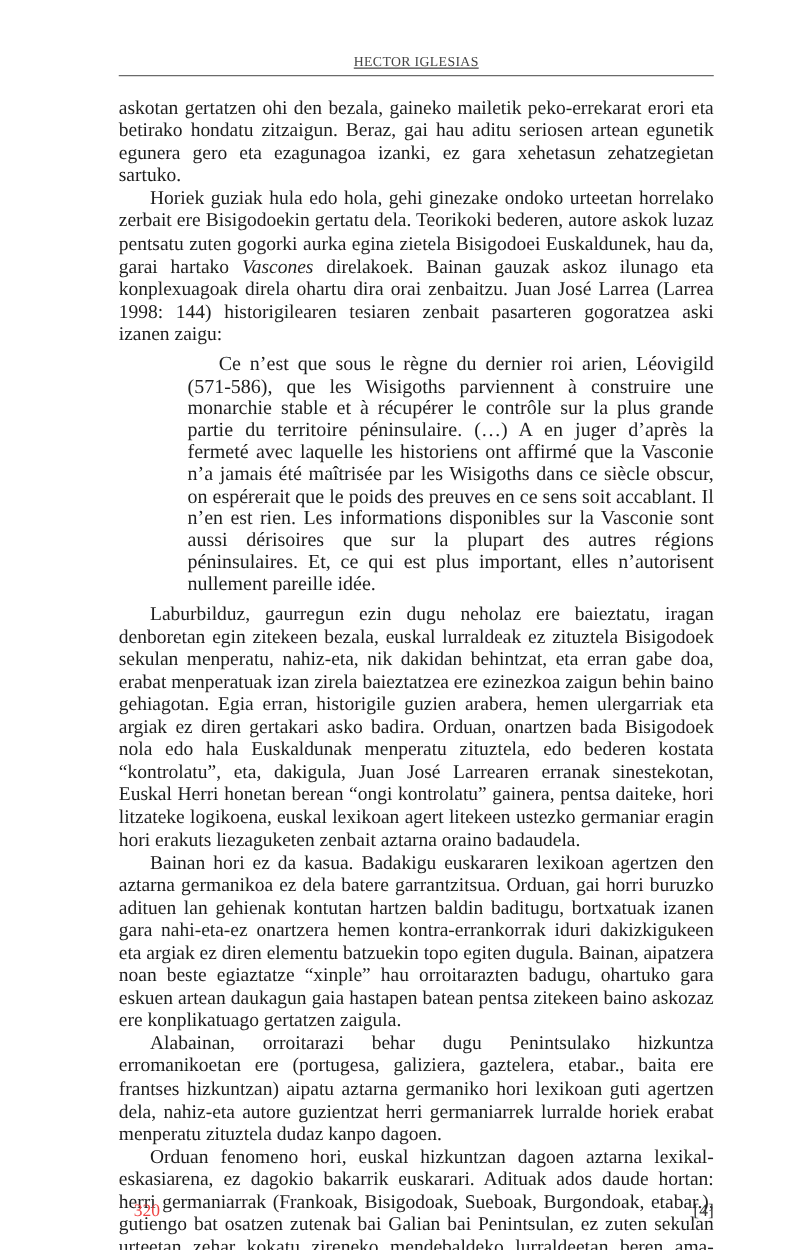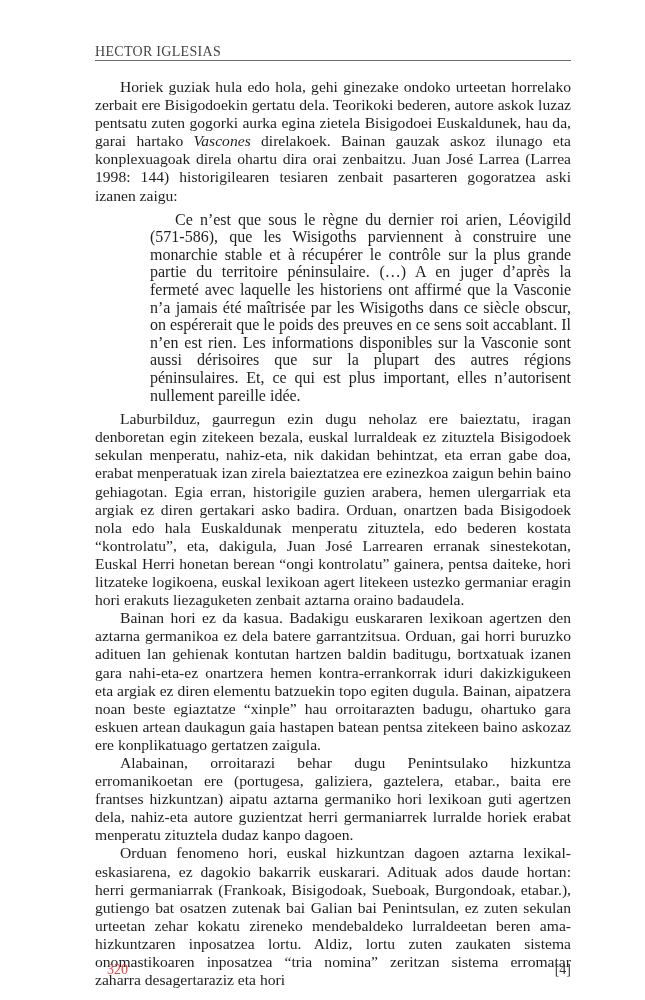--- a/index.html
+++ b/index.html
@@ -1,38 +1,39 @@
 <!DOCTYPE html>
 <html><head>
 <meta charset="utf-8">
 <style>
   html, body { margin: 0; padding: 0; background: #ffffff; }
   body { width: 645px; height: 1000px; position: relative; overflow: hidden;
          font-family: "Liberation Serif", "DejaVu Serif", serif; color: #1e1e1e; }
   .running-head { position: absolute; left: 95px; width: 476px; top: 44px;
-         font-size: 14px; letter-spacing: 0.3px; color: #444; }
+         text-align: center; font-size: 11px; letter-spacing: 0.3px; color: #444; text-decoration: underline; }
   .head-rule { position: absolute; left: 95px; width: 476px; top: 60px; height: 0;
          border-top: 1px solid #6a6a6a; }
   .body-text { position: absolute; left: 95px; width: 476px; top: 78px; }
   .para { margin: 0; font-size: 15.6px; line-height: 18.1px; text-align: justify;
          hyphens: manual; }
   .para.indent { text-indent: 25px; }
   .quote { margin: 6px 0 6px 55px; font-size: 16px; line-height: 17.6px;
          text-align: justify; text-indent: 25px; }
   .footer-page { position: absolute; left: 107px; top: 962px; font-size: 14px; color: #ef4444; }
   .footer-ref { position: absolute; right: 74px; top: 962px; font-size: 14px; color: #333; }
   em { }
 </style>
 </head>
 <body>
 
 <div class="running-head">HECTOR IGLESIAS</div>
 <div class="head-rule"></div>
 
 <div class="body-text">
+  <p class="para">askotan gertatzen ohi den bezala, gaineko mailetik peko-errekarat erori eta betirako hondatu zitzaigun. Beraz, gai hau aditu seriosen artean egunetik egunera gero eta ezagunagoa izanki, ez gara xehetasun zehatzegietan sartuko.</p>
   <p class="para indent"><span>Horiek guziak hula edo hola, gehi ginezake ondoko urteetan horrelako zerbait ere Bisigodoekin gertatu dela. Teorikoki bederen, autore askok luzaz pentsatu zuten gogorki aurka egina zietela Bisigodoei Euskaldunek, hau da, garai hartako </span><em>Vascones</em><span> direlakoek. Bainan gauzak askoz ilunago eta konplexuagoak direla ohartu dira orai zenbaitzu. Juan José Larrea (Larrea 1998: 144) historigilearen tesiaren zenbait pasarteren gogoratzea aski izanen zaigu:</span></p>
   <p class="quote">Ce n’est que sous le règne du dernier roi arien, Léovigild (571-586), que les Wisigoths parviennent à construire une monarchie stable et à récupérer le contrôle sur la plus grande partie du territoire péninsulaire. (…) A en juger d’après la fermeté avec laquelle les historiens ont affirmé que la Vasconie n’a jamais été maîtrisée par les Wisigoths dans ce siècle obscur, on espérerait que le poids des preuves en ce sens soit accablant. Il n’en est rien. Les informations disponibles sur la Vasconie sont aussi dérisoires que sur la plupart des autres régions péninsulaires. Et, ce qui est plus important, elles n’autorisent nullement pareille idée.</p>
   <p class="para indent">Laburbilduz, gaurregun ezin dugu neholaz ere baieztatu, iragan denboretan egin zitekeen bezala, euskal lurraldeak ez zituztela Bisigodoek sekulan menperatu, nahiz-eta, nik dakidan behintzat, eta erran gabe doa, erabat menperatuak izan zirela baieztatzea ere ezinezkoa zaigun behin baino gehiagotan. Egia erran, historigile guzien arabera, hemen ulergarriak eta argiak ez diren gertakari asko badira. Orduan, onartzen bada Bisigodoek nola edo hala Euskaldunak menperatu zituztela, edo bederen kostata “kontrolatu”, eta, dakigula, Juan José Larrearen erranak sinestekotan, Euskal Herri honetan berean “ongi kontrolatu” gainera, pentsa daiteke, hori litzateke logikoena, euskal lexikoan agert litekeen ustezko germaniar eragin hori erakuts liezaguketen zenbait aztarna oraino badaudela.</p>
   <p class="para indent">Bainan hori ez da kasua. Badakigu euskararen lexikoan agertzen den aztarna germanikoa ez dela batere garrantzitsua. Orduan, gai horri buruzko adituen lan gehienak kontutan hartzen baldin baditugu, bortxatuak izanen gara nahi-eta-ez onartzera hemen kontra-errankorrak iduri dakizkigukeen eta argiak ez diren elementu batzuekin topo egiten dugula. Bainan, aipatzera noan beste egiaztatze “xinple” hau orroitarazten badugu, ohartuko gara eskuen artean daukagun gaia hastapen batean pentsa zitekeen baino askozaz ere konplikatuago gertatzen zaigula.</p>
   <p class="para indent">Alabainan, orroitarazi behar dugu Penintsulako hizkuntza erromanikoetan ere (portugesa, galiziera, gaztelera, etabar., baita ere frantses hizkuntzan) aipatu aztarna germaniko hori lexikoan guti agertzen dela, nahiz-eta autore guzientzat herri germaniarrek lurralde horiek erabat menperatu zituztela dudaz kanpo dagoen.</p>
   <p class="para indent">Orduan fenomeno hori, euskal hizkuntzan dagoen aztarna lexikal-eskasiarena, ez dagokio bakarrik euskarari. Adituak ados daude hortan: herri germaniarrak (Frankoak, Bisigodoak, Sueboak, Burgondoak, etabar.), gutiengo bat osatzen zutenak bai Galian bai Penintsulan, ez zuten sekulan urteetan zehar kokatu zireneko mendebaldeko lurraldeetan beren ama-hizkuntzaren inposatzea lortu. Aldiz, lortu zuten zaukaten sistema onomastikoaren inposatzea “tria nomina” zeritzan sistema erromatar zaharra desagertaraziz eta hori</p>
 </div>
 
 <div class="footer-page">320</div>
 <div class="footer-ref">[4]</div>

